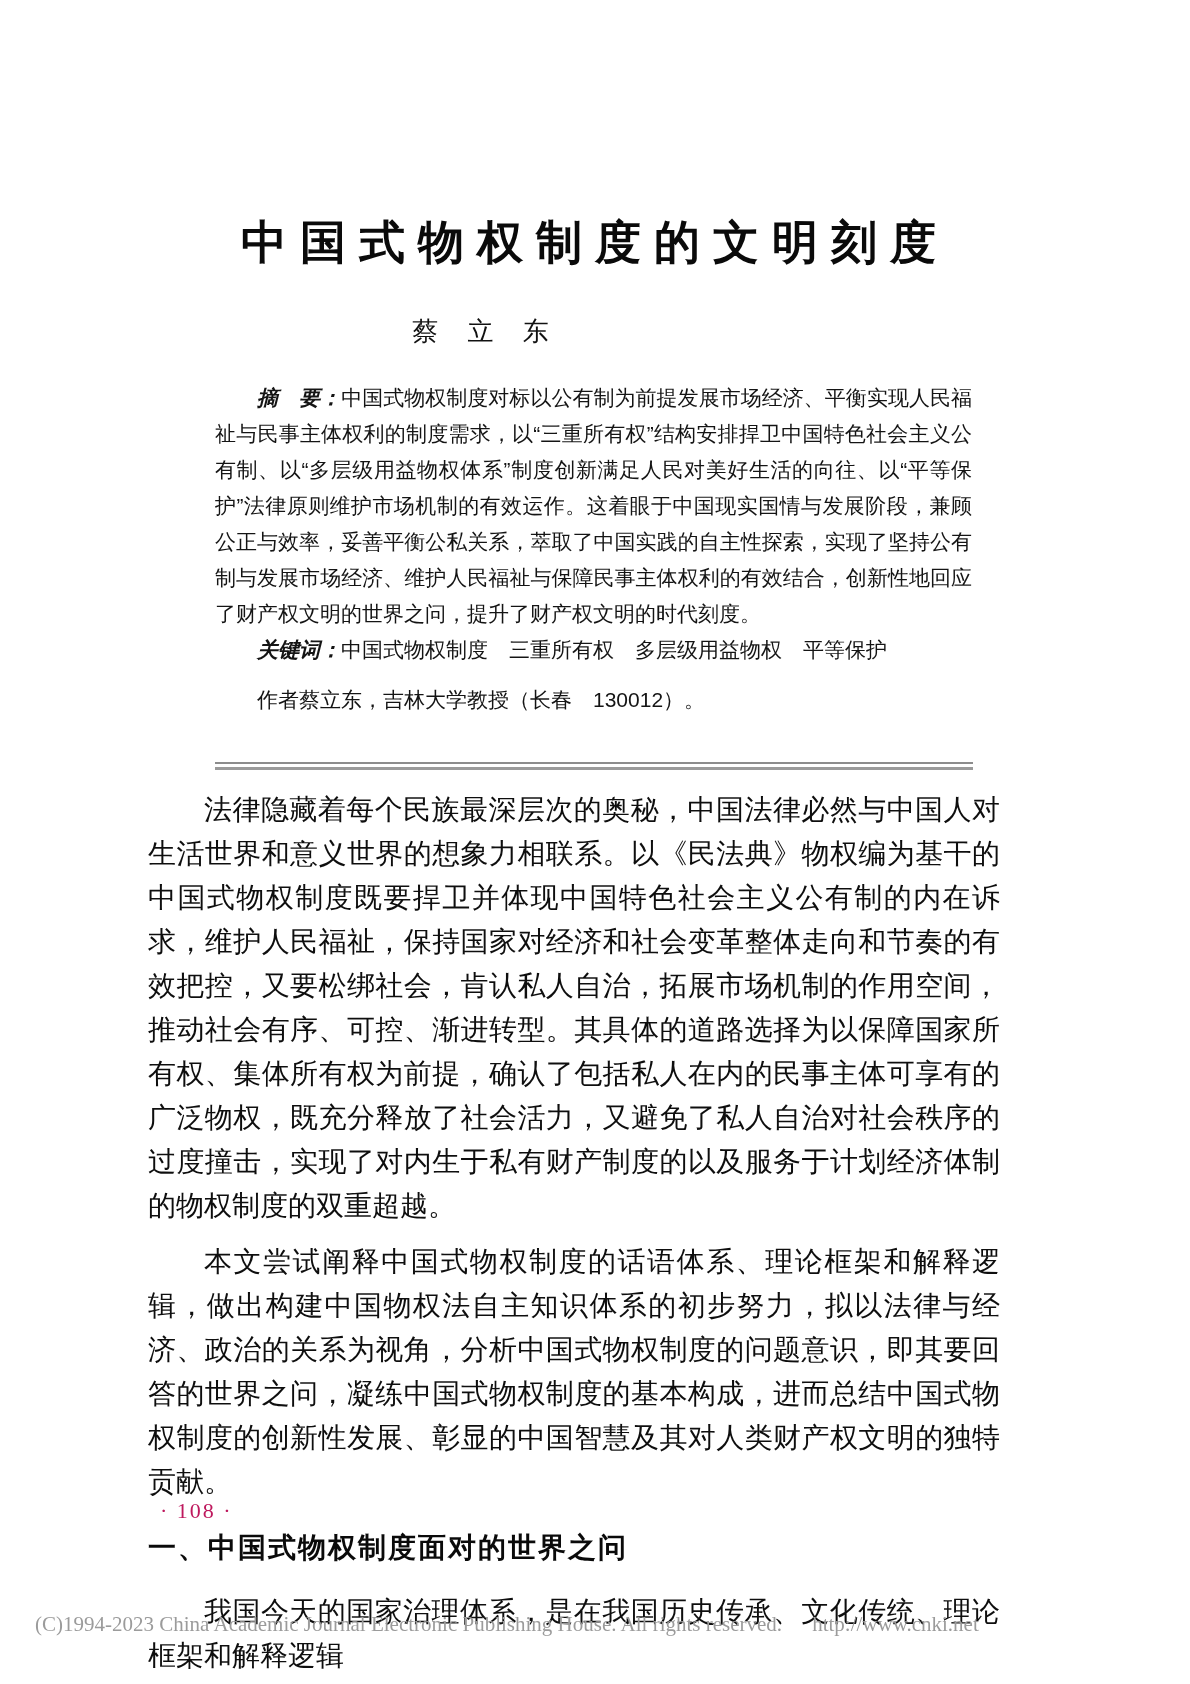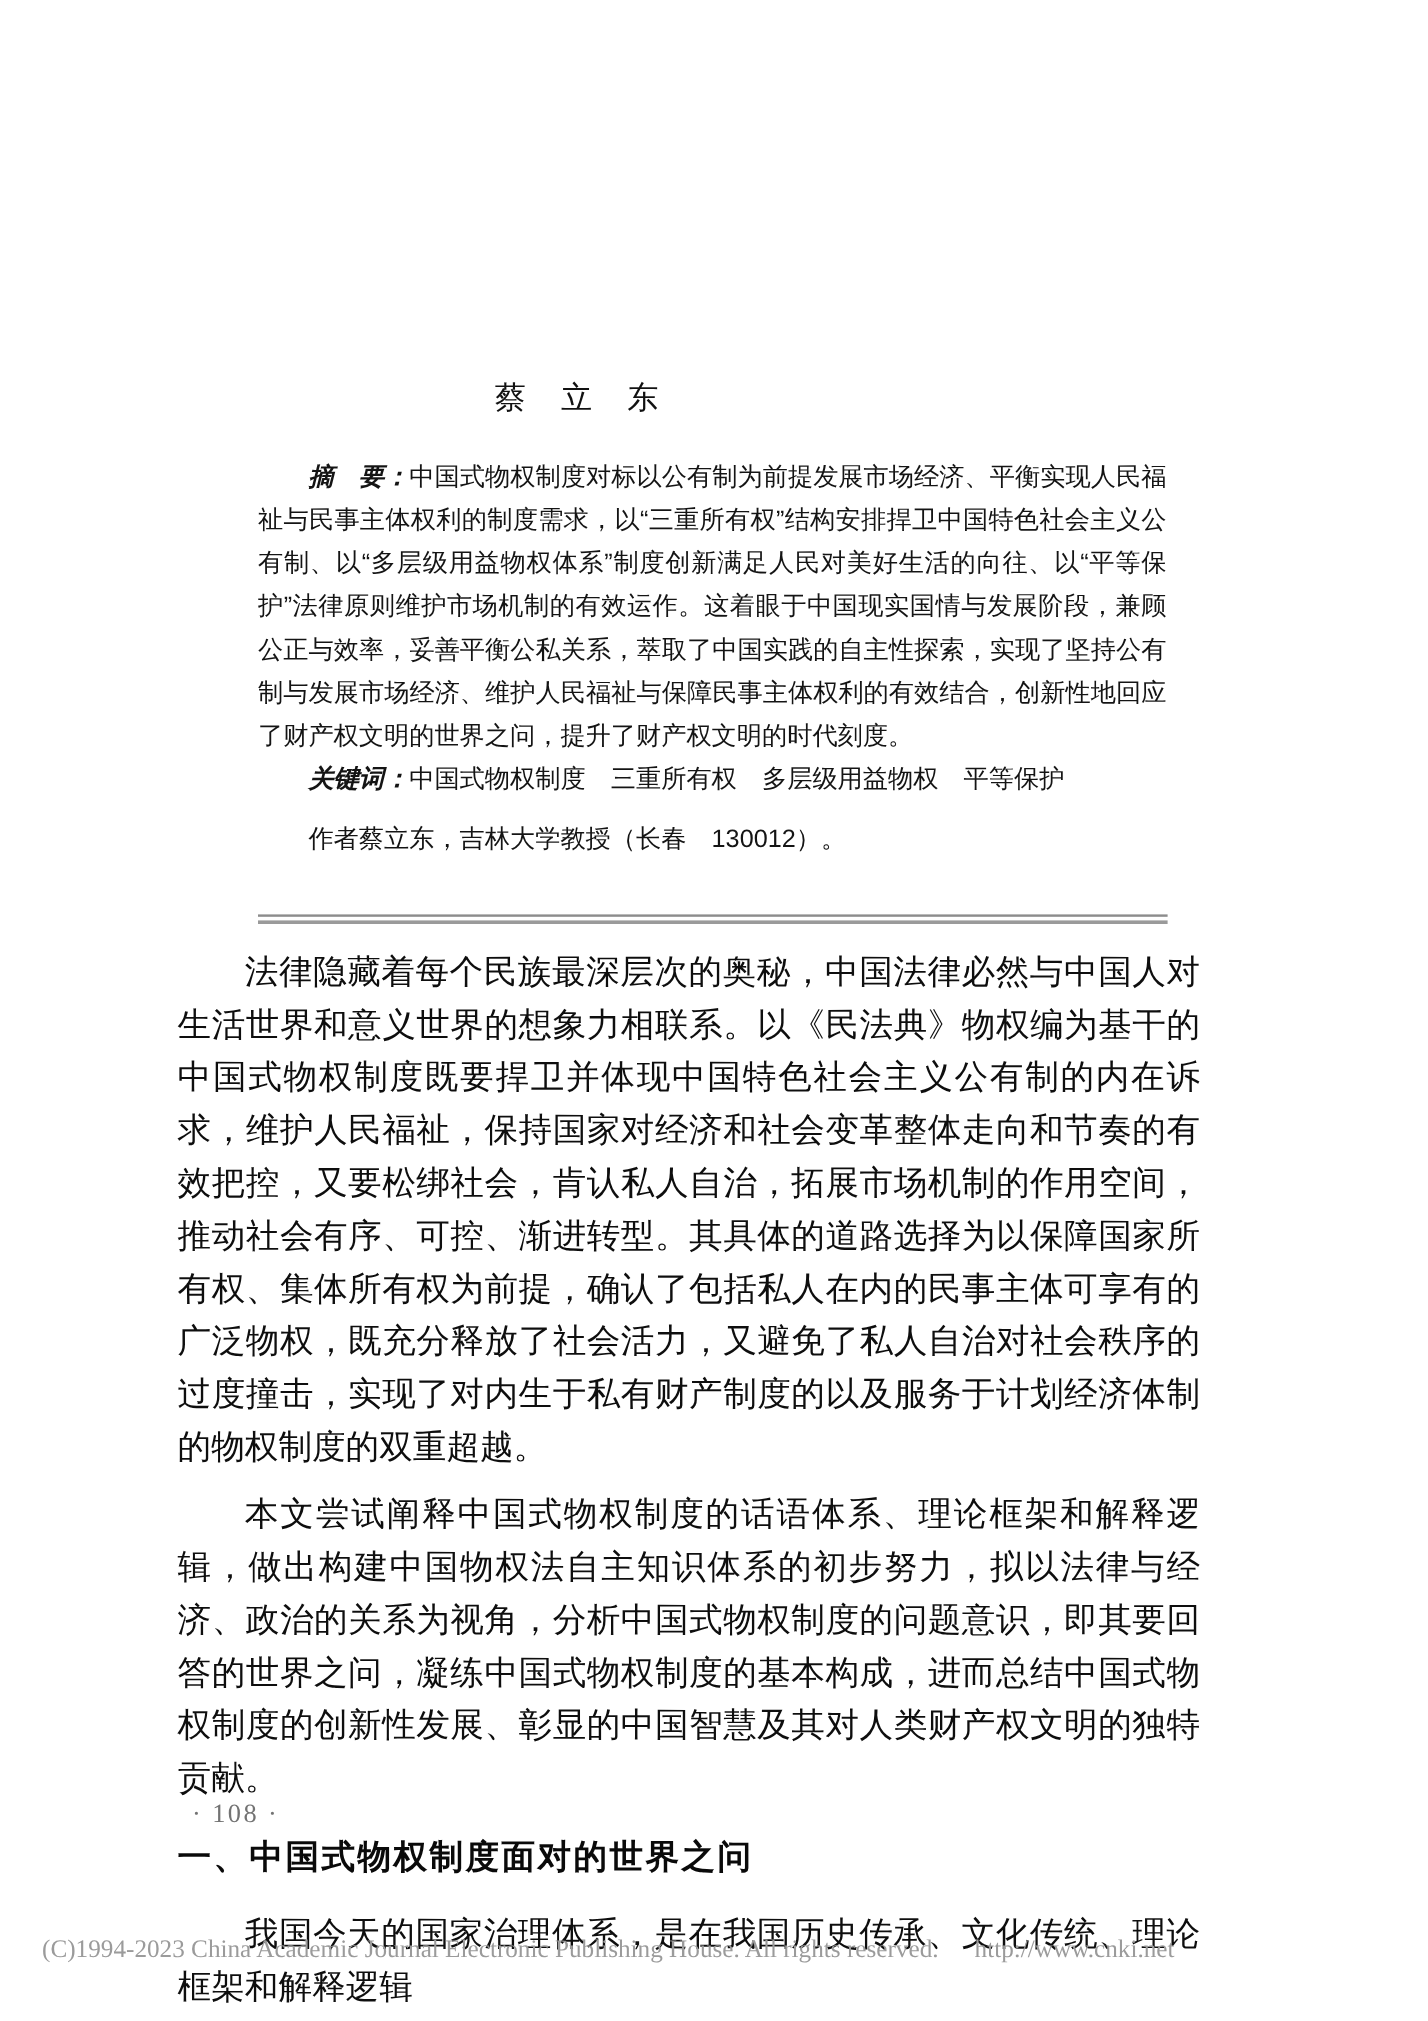--- a/index.html
+++ b/index.html
@@ -100,21 +100,21 @@
     font-weight: 700;
     letter-spacing: 2px;
     color: #0a0a0a;
   }
   .page-number {
     position: absolute;
     top: 1498px;
     left: 160px;
     font-size: 22px;
     letter-spacing: 2px;
-    color: #737373;
+    color: #be185d;
     font-family: "Liberation Serif", serif;
   }
   .footer {
     position: absolute;
     top: 1612px;
     left: 35px;
     width: 1120px;
     display: flex;
     flex-direction: row;
     align-items: baseline;
@@ -124,20 +124,21 @@
     color: #9b9b9b;
     white-space: nowrap;
     text-align: right;
   }
 </style>
 </head>
 <body>
 
 <div class="page">
 
+  <div class="title">中国式物权制度的文明刻度</div>
 
   <div class="author">蔡 立 东</div>
 
   <div class="abstract-wrap">
     <p class="abstract-para"><span class="label-bold">摘　要：</span><span>中国式物权制度对标以公有制为前提发展市场经济、平衡实现人民福祉与民事主体权利的制度需求，以“三重所有权”结构安排捍卫中国特色社会主义公有制、以“多层级用益物权体系”制度创新满足人民对美好生活的向往、以“平等保护”法律原则维护市场机制的有效运作。这着眼于中国现实国情与发展阶段，兼顾公正与效率，妥善平衡公私关系，萃取了中国实践的自主性探索，实现了坚持公有制与发展市场经济、维护人民福祉与保障民事主体权利的有效结合，创新性地回应了财产权文明的世界之问，提升了财产权文明的时代刻度。</span></p>
     <p class="kw-para"><span class="label-bold">关键词：</span><span>中国式物权制度　三重所有权　多层级用益物权　平等保护</span></p>
     <p class="author-note">作者蔡立东，吉林大学教授（长春　130012）。</p>
   </div>
 
   <div class="divider"></div>

